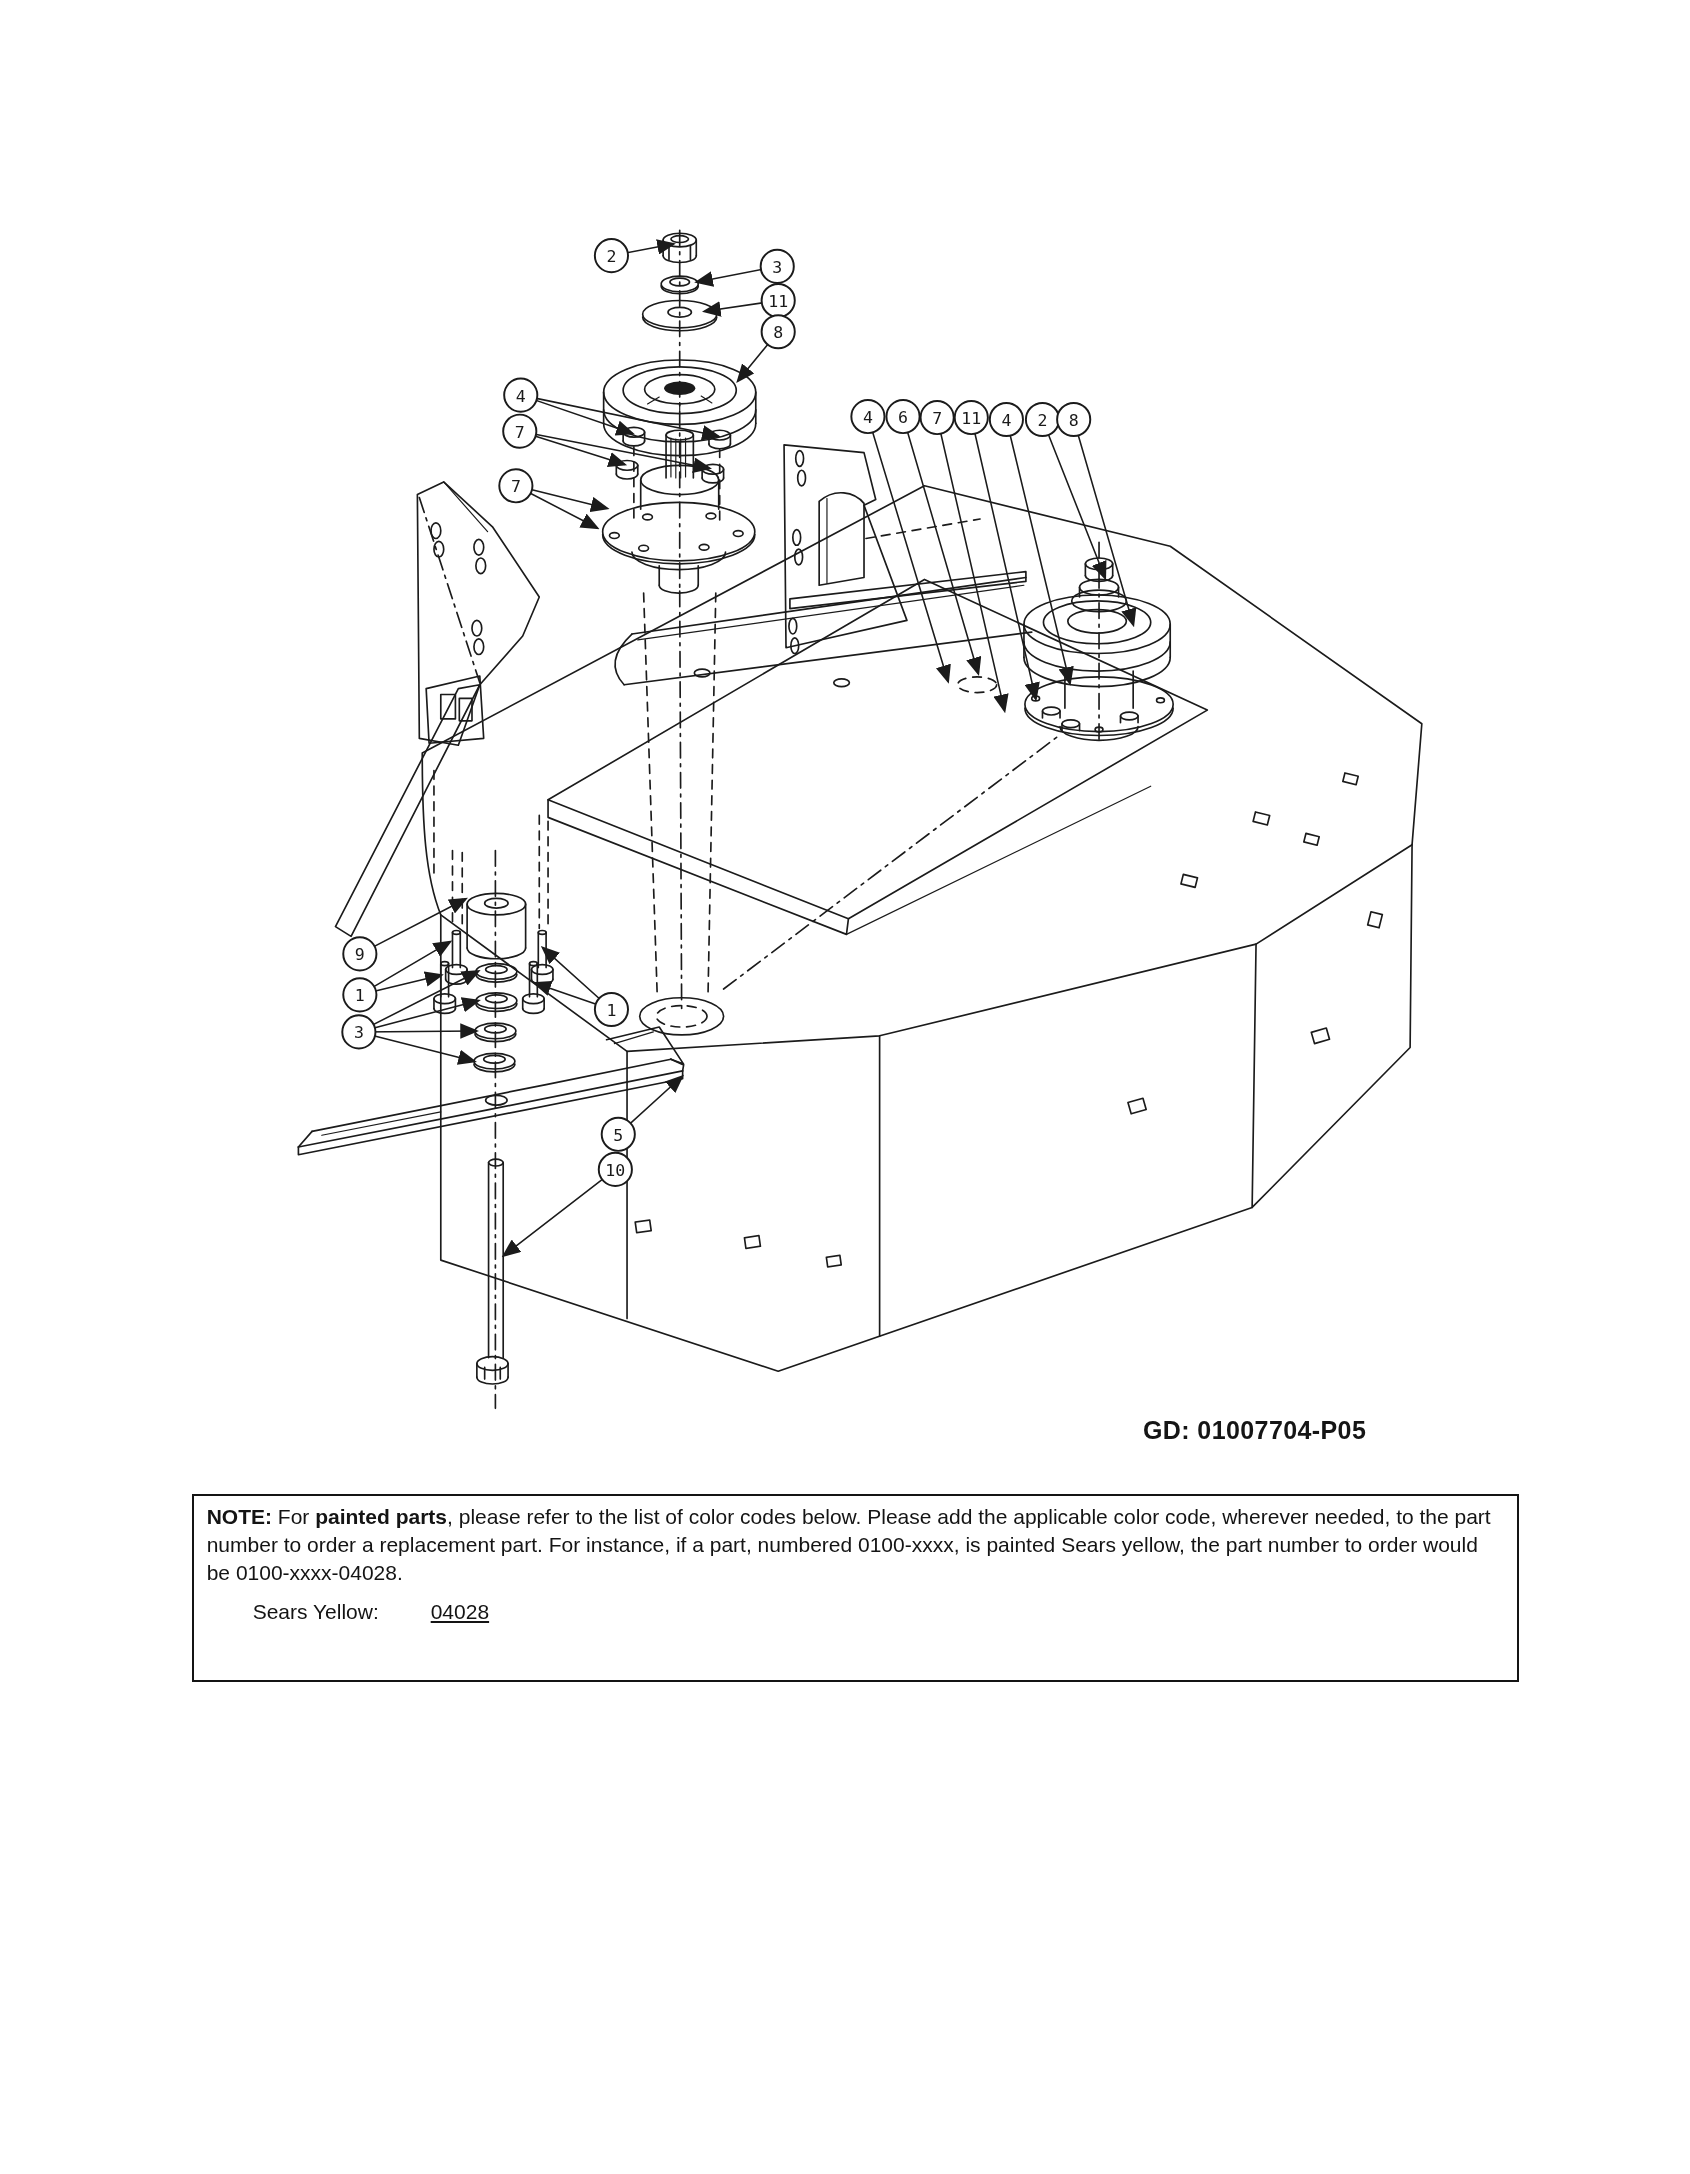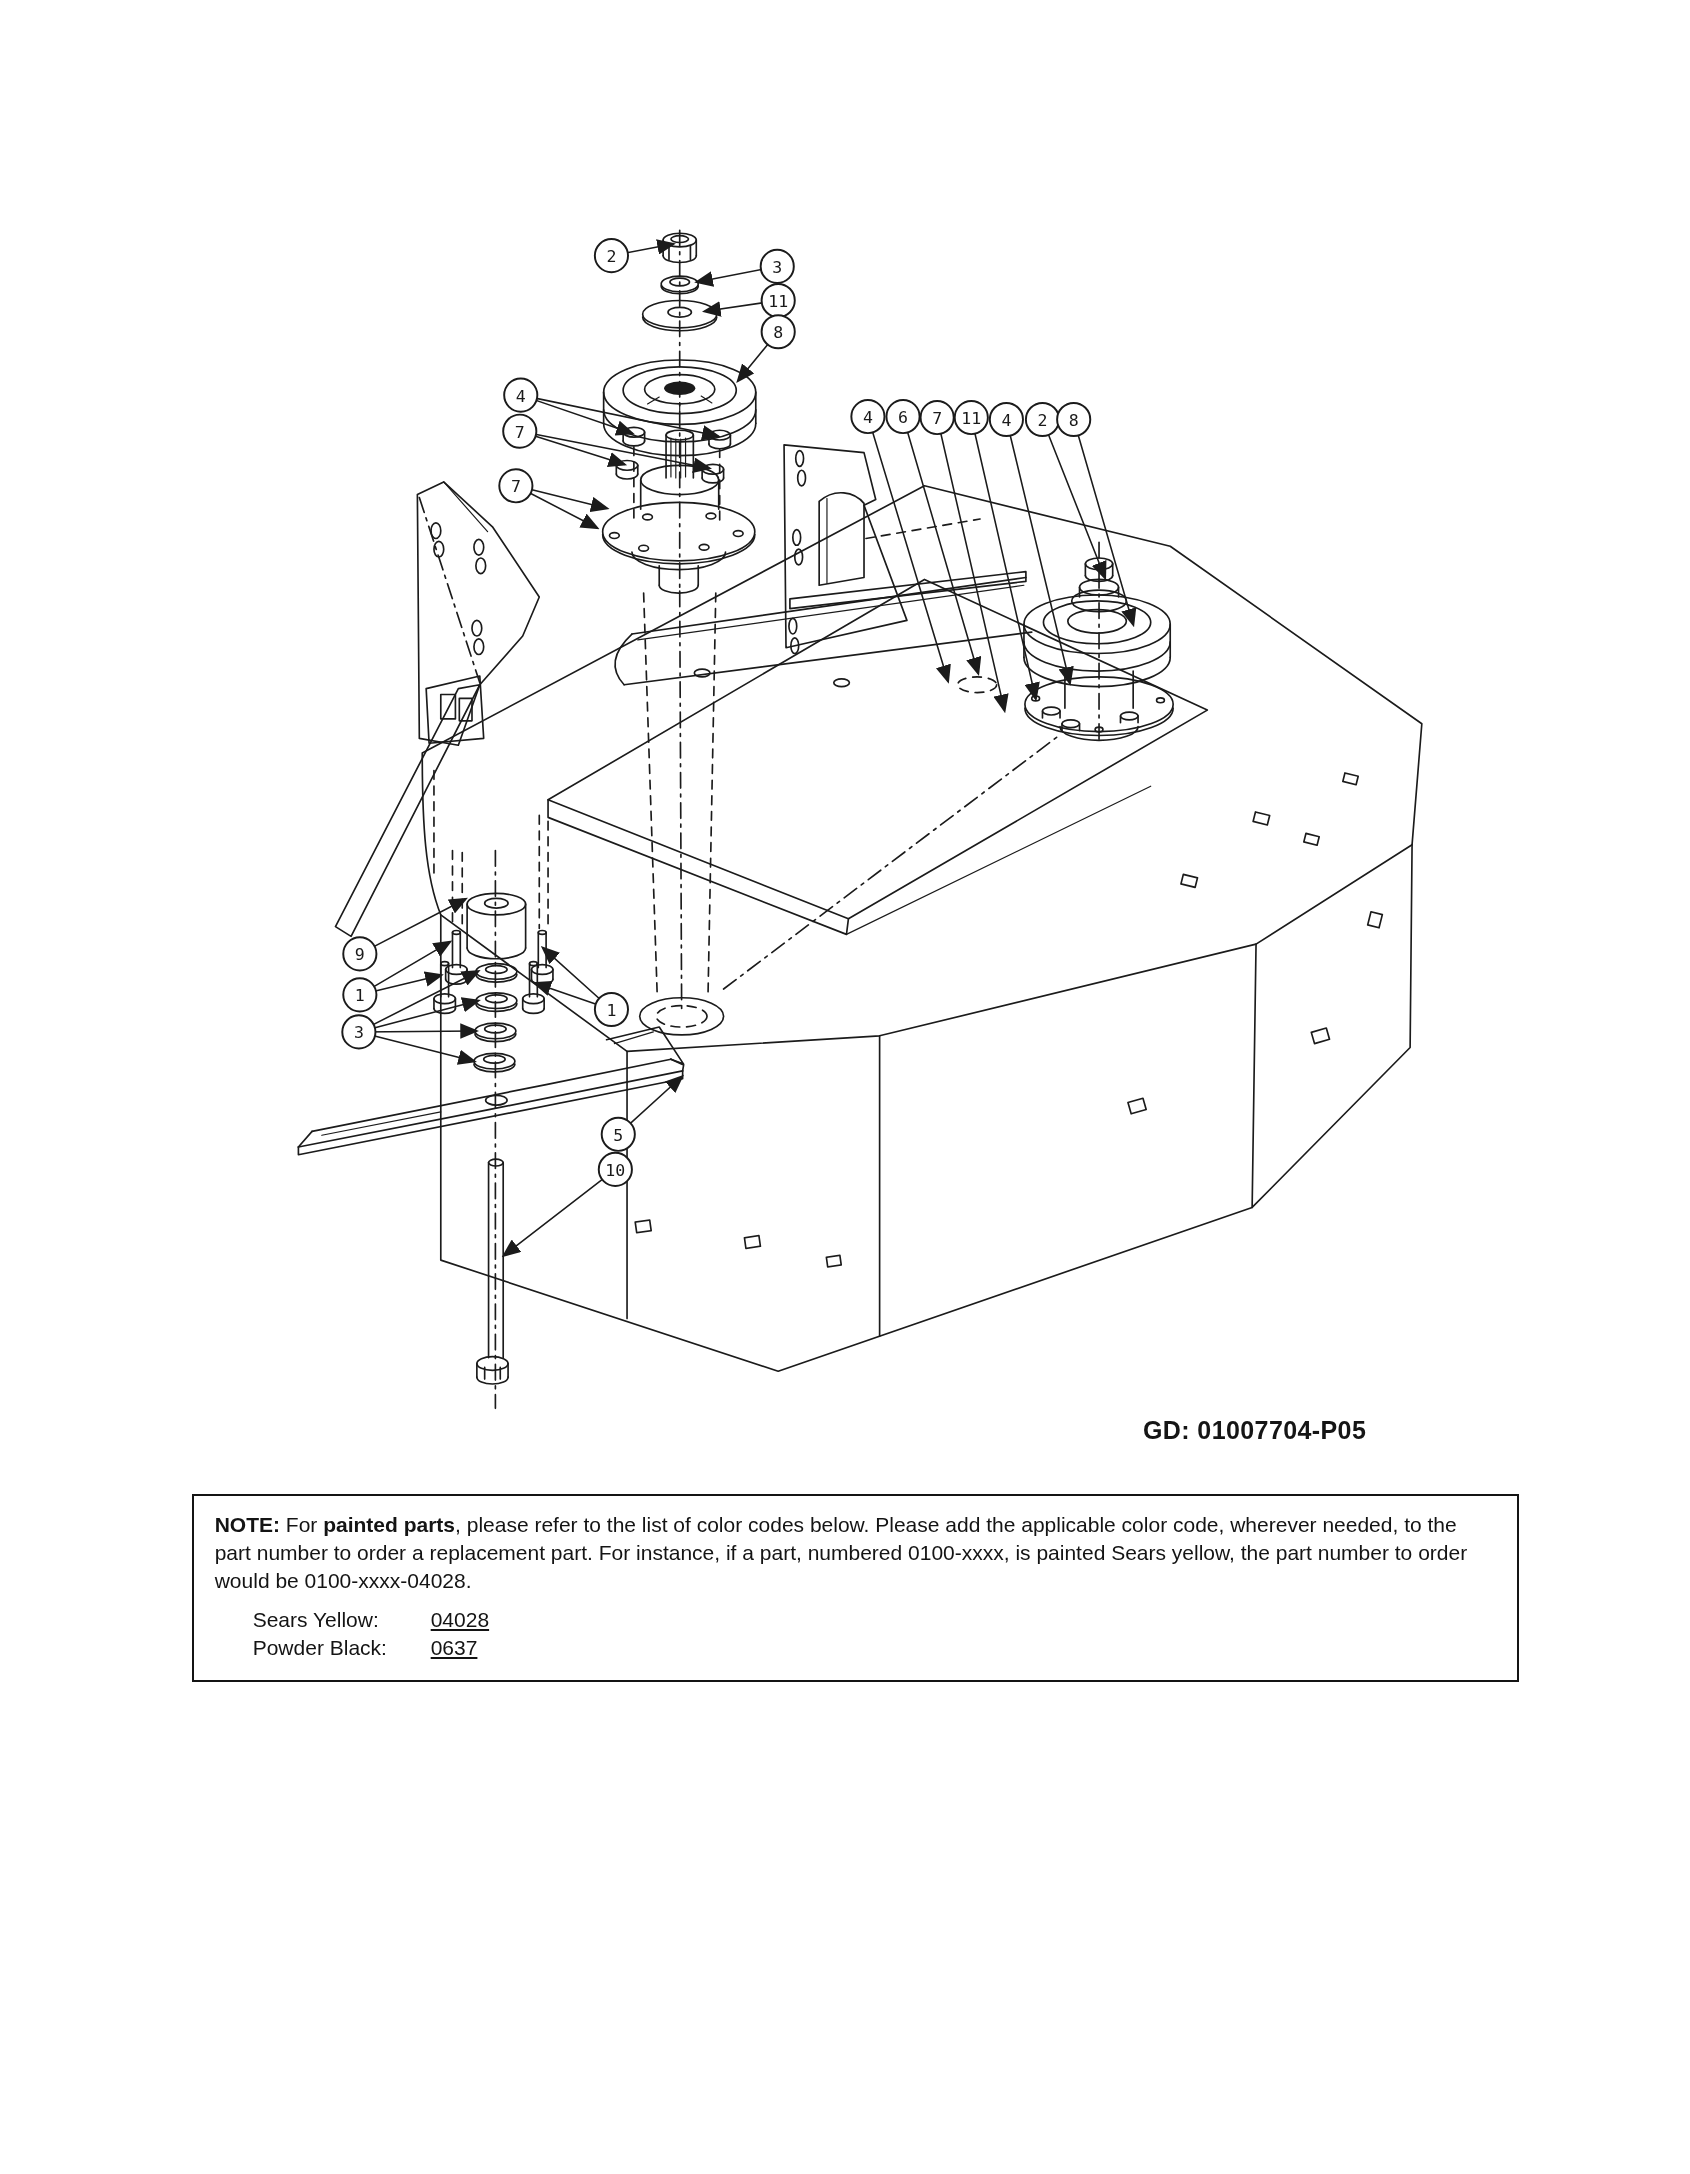--- a/index.html
+++ b/index.html
@@ -14,21 +14,21 @@
   #diagram .leader{fill:none;stroke:#1b1b1b;stroke-width:1.6;}
   #diagram .callout-circle{fill:#ffffff;stroke:#1b1b1b;stroke-width:2;}
   #diagram .callout-text{fill:#1b1b1b;stroke:none;font:17px "DejaVu Sans Mono",monospace;
         text-anchor:middle;dominant-baseline:central;}
   #diagram #arrowhead path{fill:#1b1b1b;stroke:none;}
   .gd-code{position:absolute;left:1143px;top:1416px;font-weight:700;font-size:25px;
         letter-spacing:0.4px;color:#151515;}
   .note-box{position:absolute;left:192px;top:1494px;width:1327px;height:188px;
         border:2.9px solid #141414;box-sizing:border-box;padding:6.8px 11.7px 0 12.7px;
         font-size:21px;line-height:28px;color:#141414;}
-  .note-text{margin:8px;}
+  .note-text{margin:0;}
   .note-text b{font-weight:700;}
   .code-rows{margin-left:46px;margin-top:11px;text-decoration:underline;}
   .code-name{display:inline-block;min-width:178px;}
 </style>
 </head>
 <body>
 
 <div id="page">
 
   <svg id="diagram" viewBox="0 0 1733 2230" xmlns="http://www.w3.org/2000/svg">
@@ -397,19 +397,16 @@
   </svg>
 
   <div class="gd-code">GD: 01007704-P05</div>
 
   <div class="note-box">
     <p class="note-text"><b>NOTE:</b><span> For </span><b>painted parts</b><span>, please refer to the list of color codes below. Please add the applicable color code, wherever needed, to the part number to order a replacement part. For instance, if a part, numbered 0100-xxxx, is painted Sears yellow, the part number to order would be 0100-xxxx-04028.</span></p>
     <div class="code-rows">
       <div class="code-row">
         <span class="code-name">Sears Yellow:</span><span class="code-val">04028</span>
       </div>
-      <div class="code-row">
-        <span class="code-name">Powder Black:</span><span class="code-val">0637</span>
-      </div>
     </div>
   </div>
 </div>
 
 
 </body></html>

